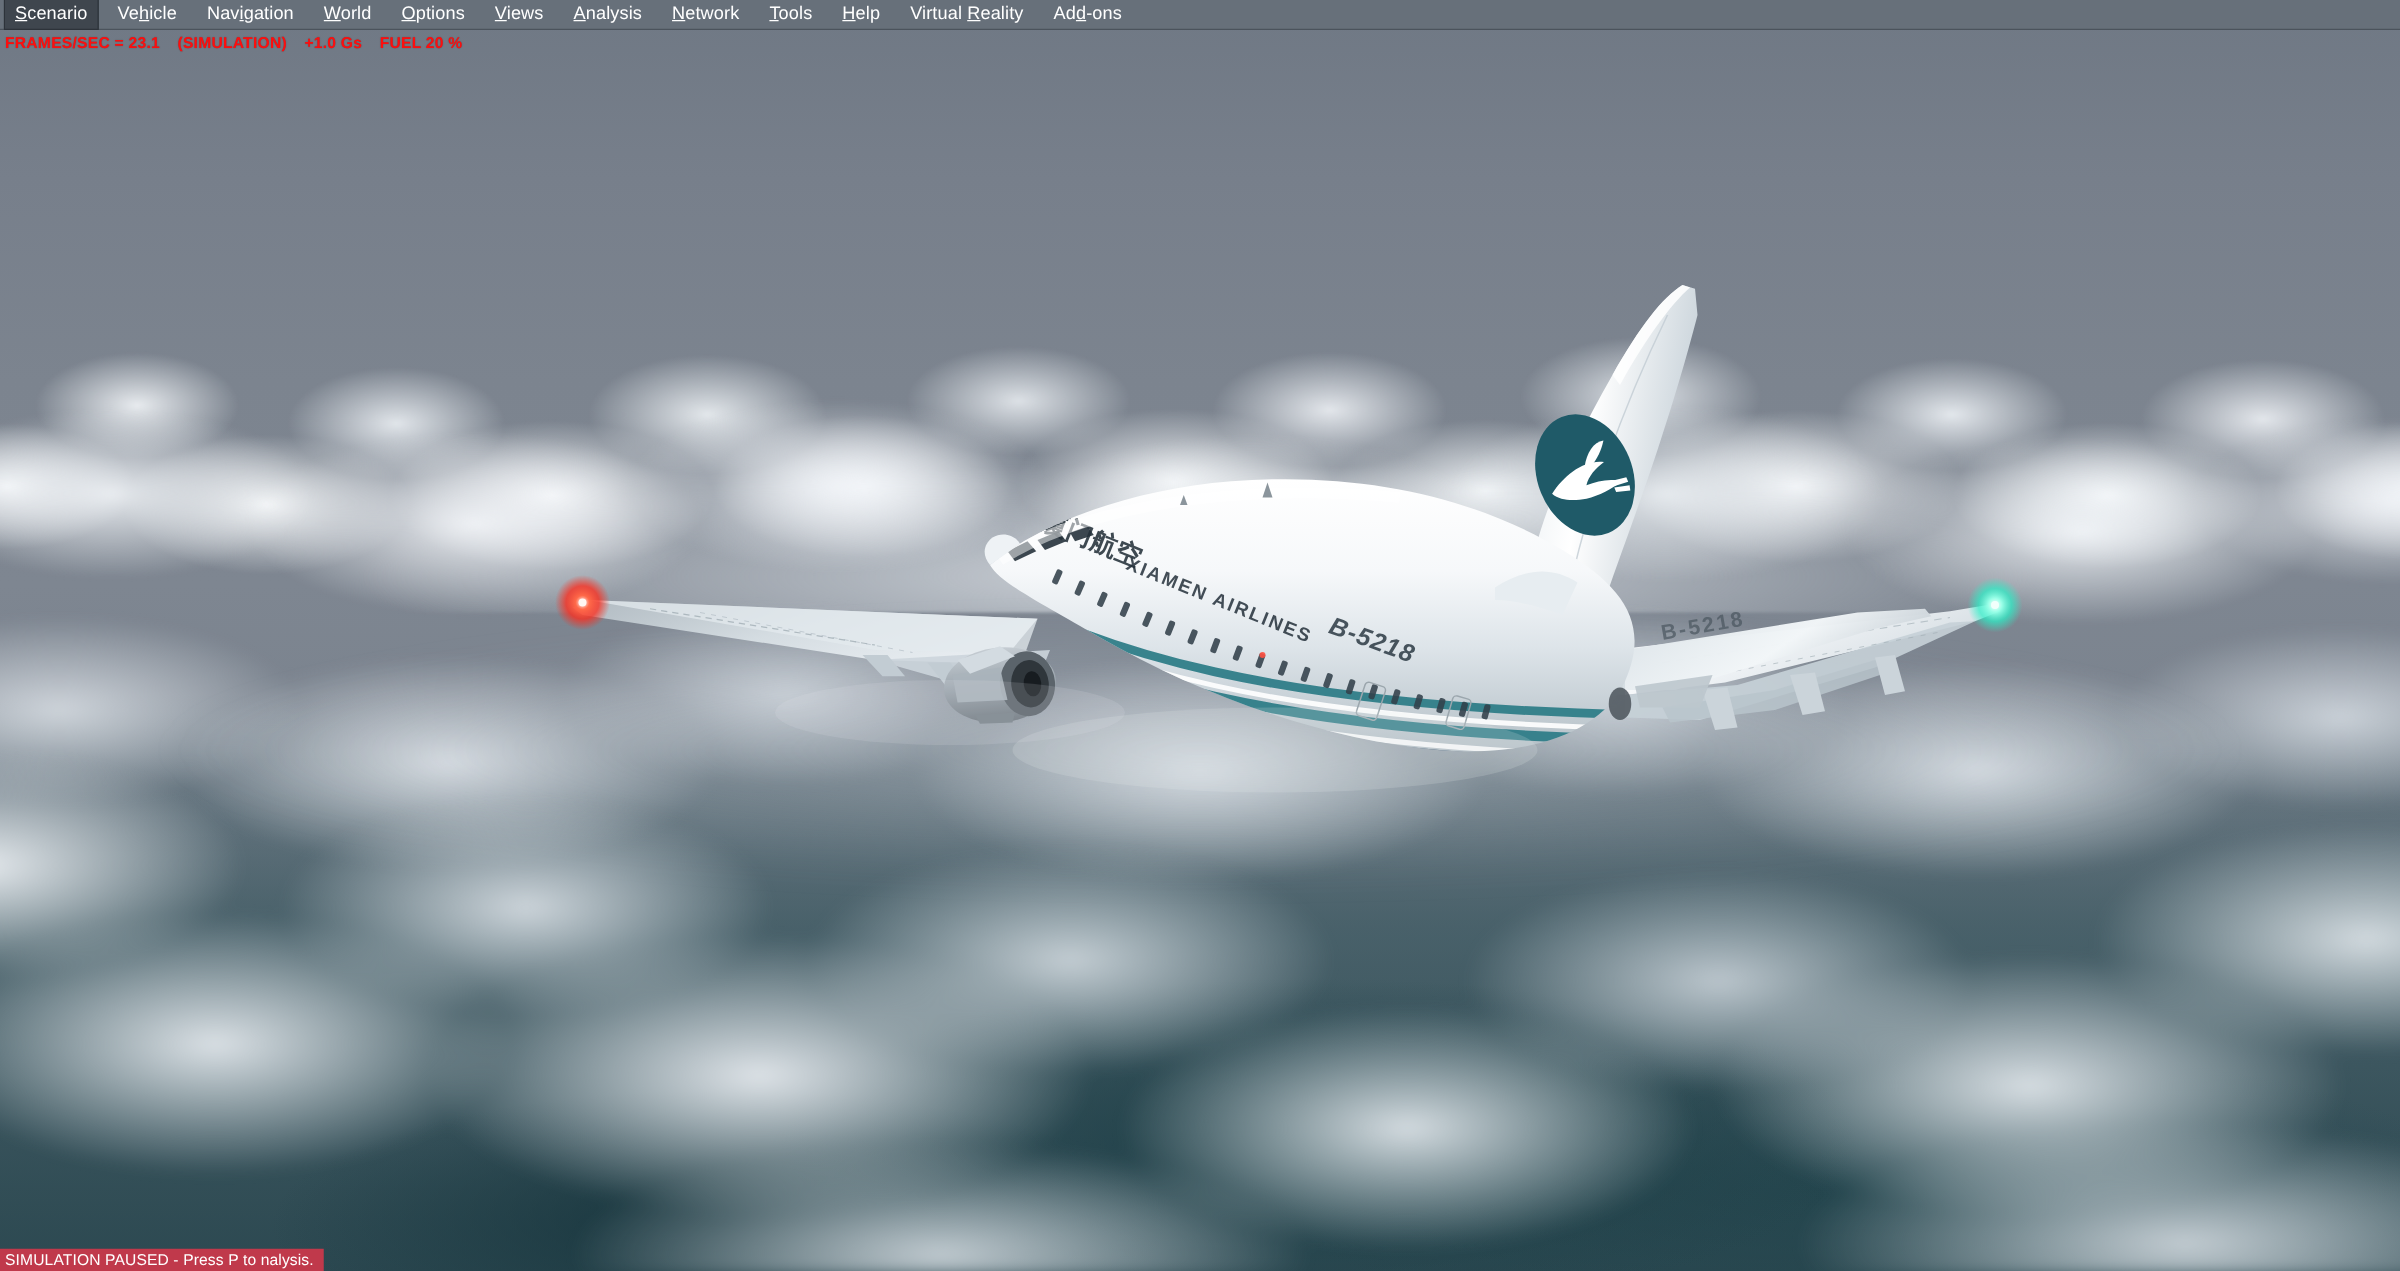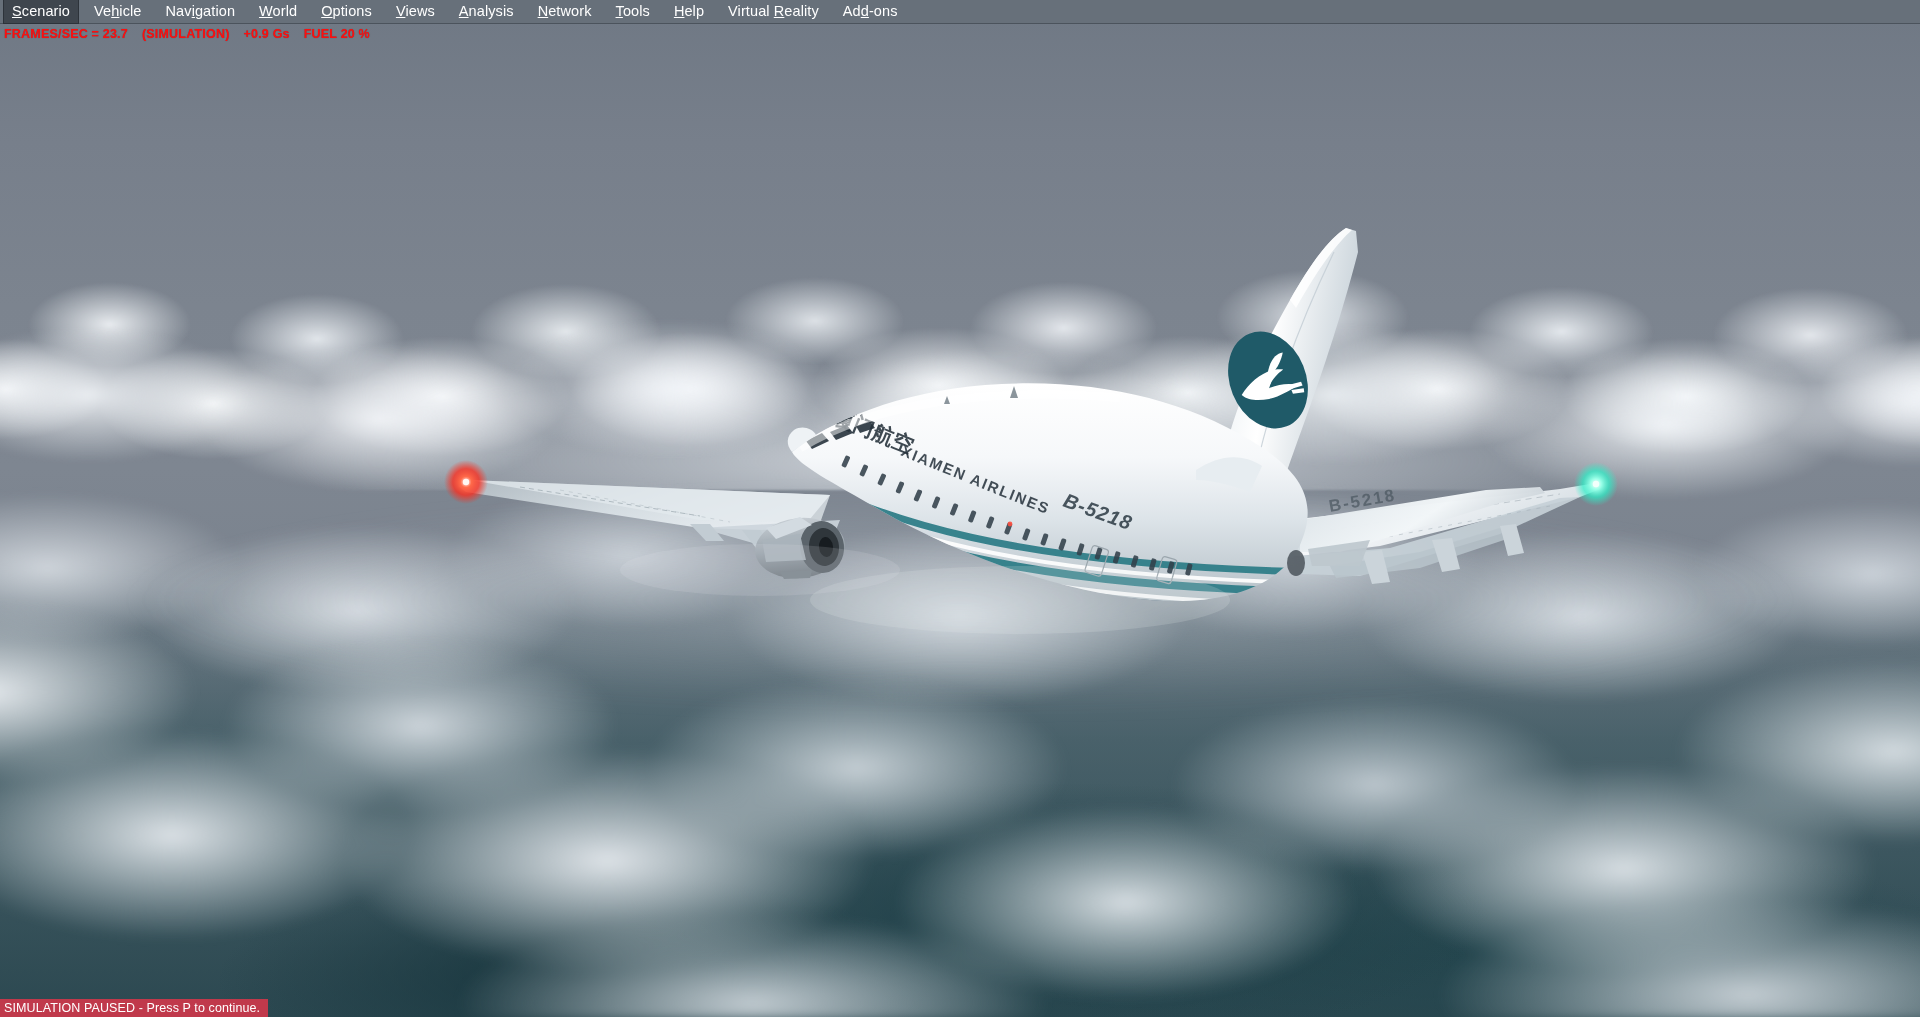--- a/index.html
+++ b/index.html
@@ -426,18 +426,18 @@
       <div class="menu-item"><u>V</u>iews</div>
       <div class="menu-item"><u>A</u>nalysis</div>
       <div class="menu-item"><u>N</u>etwork</div>
       <div class="menu-item"><u>T</u>ools</div>
       <div class="menu-item"><u>H</u>elp</div>
       <div class="menu-item">Virtual <u>R</u>eality</div>
       <div class="menu-item">Ad<u>d</u>-ons</div>
     </div>
 
   <div id="hud">
-    <span>FRAMES/SEC = 23.7</span><span>(SIMULATION)</span><span>+0.9 Gs</span><span>FUEL 20 %</span>
+    <span>FRAMES/SEC = 23.1</span><span>(SIMULATION)</span><span>+1.0 Gs</span><span>FUEL 20 %</span>
   </div>
 
-  <div id="paused-banner">SIMULATION PAUSED - Press P to continue.</div>
+  <div id="paused-banner">SIMULATION PAUSED - Press P to nalysis.</div>
 
 </div>
 
 </body></html>

